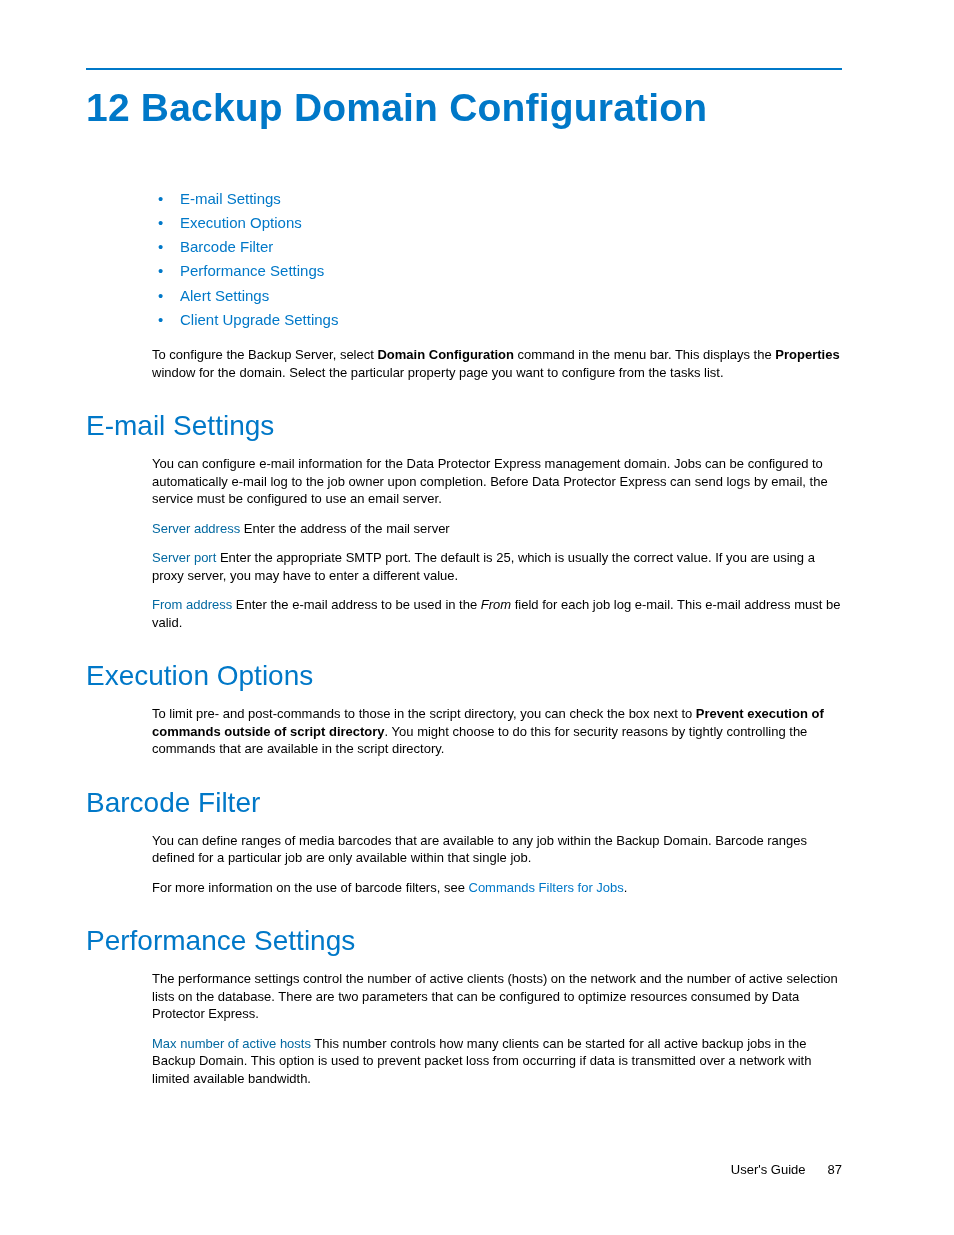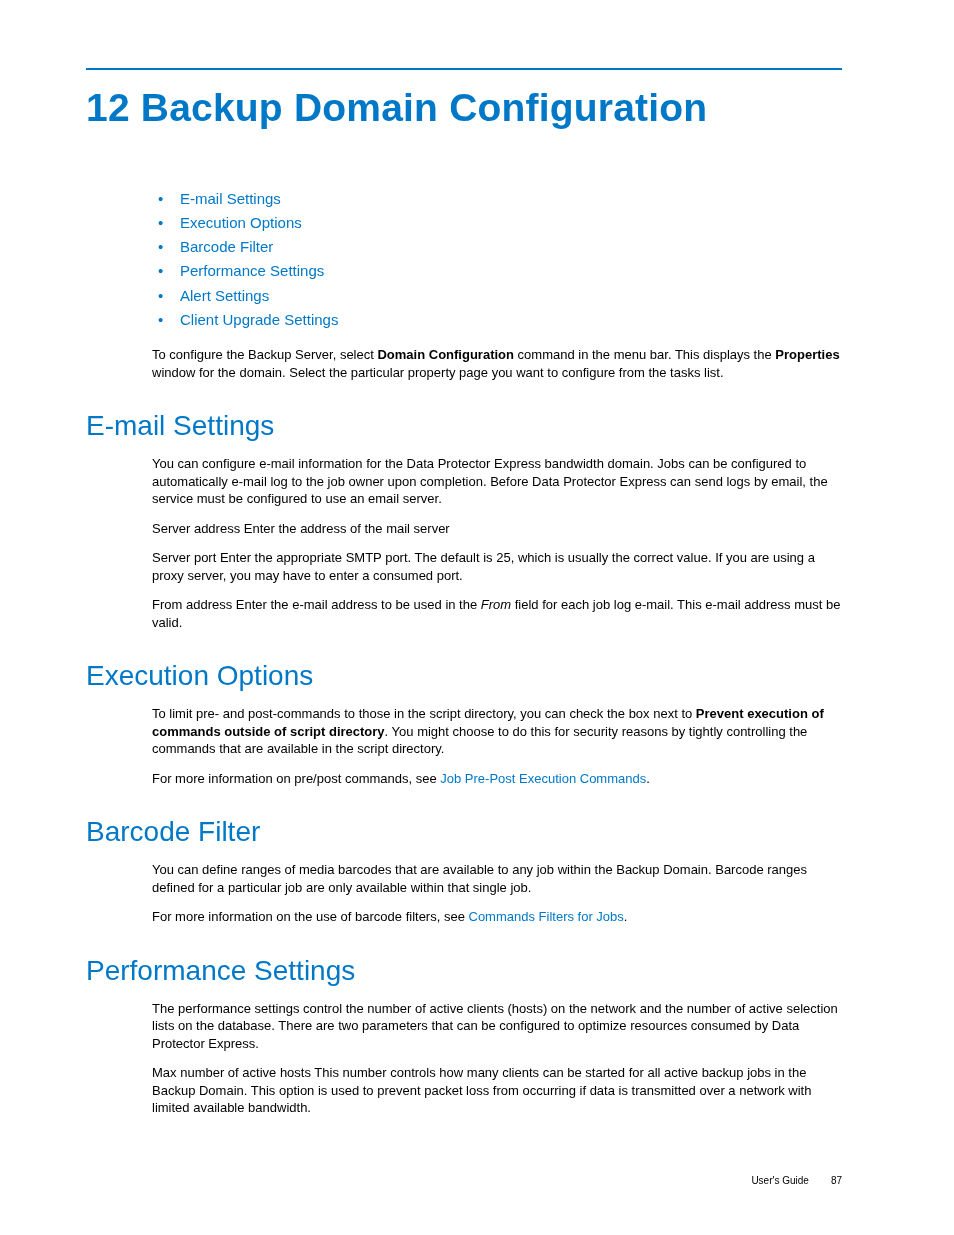--- a/index.html
+++ b/index.html
@@ -67,34 +67,34 @@
     font-size: 13px;
     line-height: 1.35;
   }
   h2.section {
     color: #0078c8;
     font-weight: 400;
     font-size: 28px;
     margin: 26px 0 10px 0;
   }
   .blue-lead {
-    color: #000000;
+    color: #0369a1;
     text-align: right;
   }
   .bold { font-weight: 700; }
   .italic { font-style: italic; }
   a.inline-link {
     color: #0078c8;
     text-decoration: none;
   }
   .footer {
     position: absolute;
-    bottom: 48px;
+    bottom: 56px;
     right: 86px;
-    font-size: 10px;
+    font-size: 13px;
   }
   .footer .label { margin-right: 22px; }
 </style>
 </head>
 <body>
 
 <div class="page">
 
   <div class="top-rule"></div>
 
@@ -110,39 +110,36 @@
       <li><a>Client Upgrade Settings</a></li>
     </ul>
 
     <p class="body">
       <span>To configure the Backup Server, select </span><span class="bold">Domain Configuration</span><span> command in the menu bar.  This displays the </span><span class="bold">Properties</span><span> window for the domain.  Select the particular property page you want to configure from the tasks list.</span>
     </p>
   </div>
 
   <h2 class="section">E-mail Settings</h2>
   <div class="indent-block">
-    <p class="body">You can configure e-mail information for the Data Protector Express bandwidth domain. Jobs can be configured to automatically e-mail log to the job owner upon completion. Before Data Protector Express can send logs by email, the service must be configured to use an email server.</p>
+    <p class="body">You can configure e-mail information for the Data Protector Express management domain. Jobs can be configured to automatically e-mail log to the job owner upon completion. Before Data Protector Express can send logs by email, the service must be configured to use an email server.</p>
     <p class="body">
       <span class="blue-lead">Server address</span><span>   Enter the address of the mail server</span>
     </p>
     <p class="body">
-      <span class="blue-lead">Server port</span><span>   Enter the appropriate SMTP port. The default is 25, which is usually the correct value. If you are using a proxy server, you may have to enter a consumed port.</span>
+      <span class="blue-lead">Server port</span><span>   Enter the appropriate SMTP port. The default is 25, which is usually the correct value. If you are using a proxy server, you may have to enter a different value.</span>
     </p>
     <p class="body">
       <span class="blue-lead">From address</span><span>   Enter the e-mail address to be used in the </span><span class="italic">From</span><span> field for each job log e-mail. This e-mail address must be valid.</span>
     </p>
   </div>
 
   <h2 class="section">Execution Options</h2>
   <div class="indent-block">
     <p class="body">
       <span>To limit pre- and post-commands to those in the script directory, you can check the box next to </span><span class="bold">Prevent execution of commands outside of script directory</span><span>.  You might choose to do this for security reasons by tightly controlling the commands that are available in the script directory.</span>
-    </p>
-    <p class="body">
-      <span>For more information on pre/post commands, see </span><a class="inline-link">Job Pre-Post Execution Commands</a><span>.</span>
     </p>
   </div>
 
   <h2 class="section">Barcode Filter</h2>
   <div class="indent-block">
     <p class="body">You can define ranges of media barcodes that are available to any job within the Backup Domain. Barcode ranges defined for a particular job are only available within that single job.</p>
     <p class="body">
       <span>For more information on the use of barcode filters, see </span><a class="inline-link">Commands Filters for Jobs</a><span>.</span>
     </p>
   </div>

